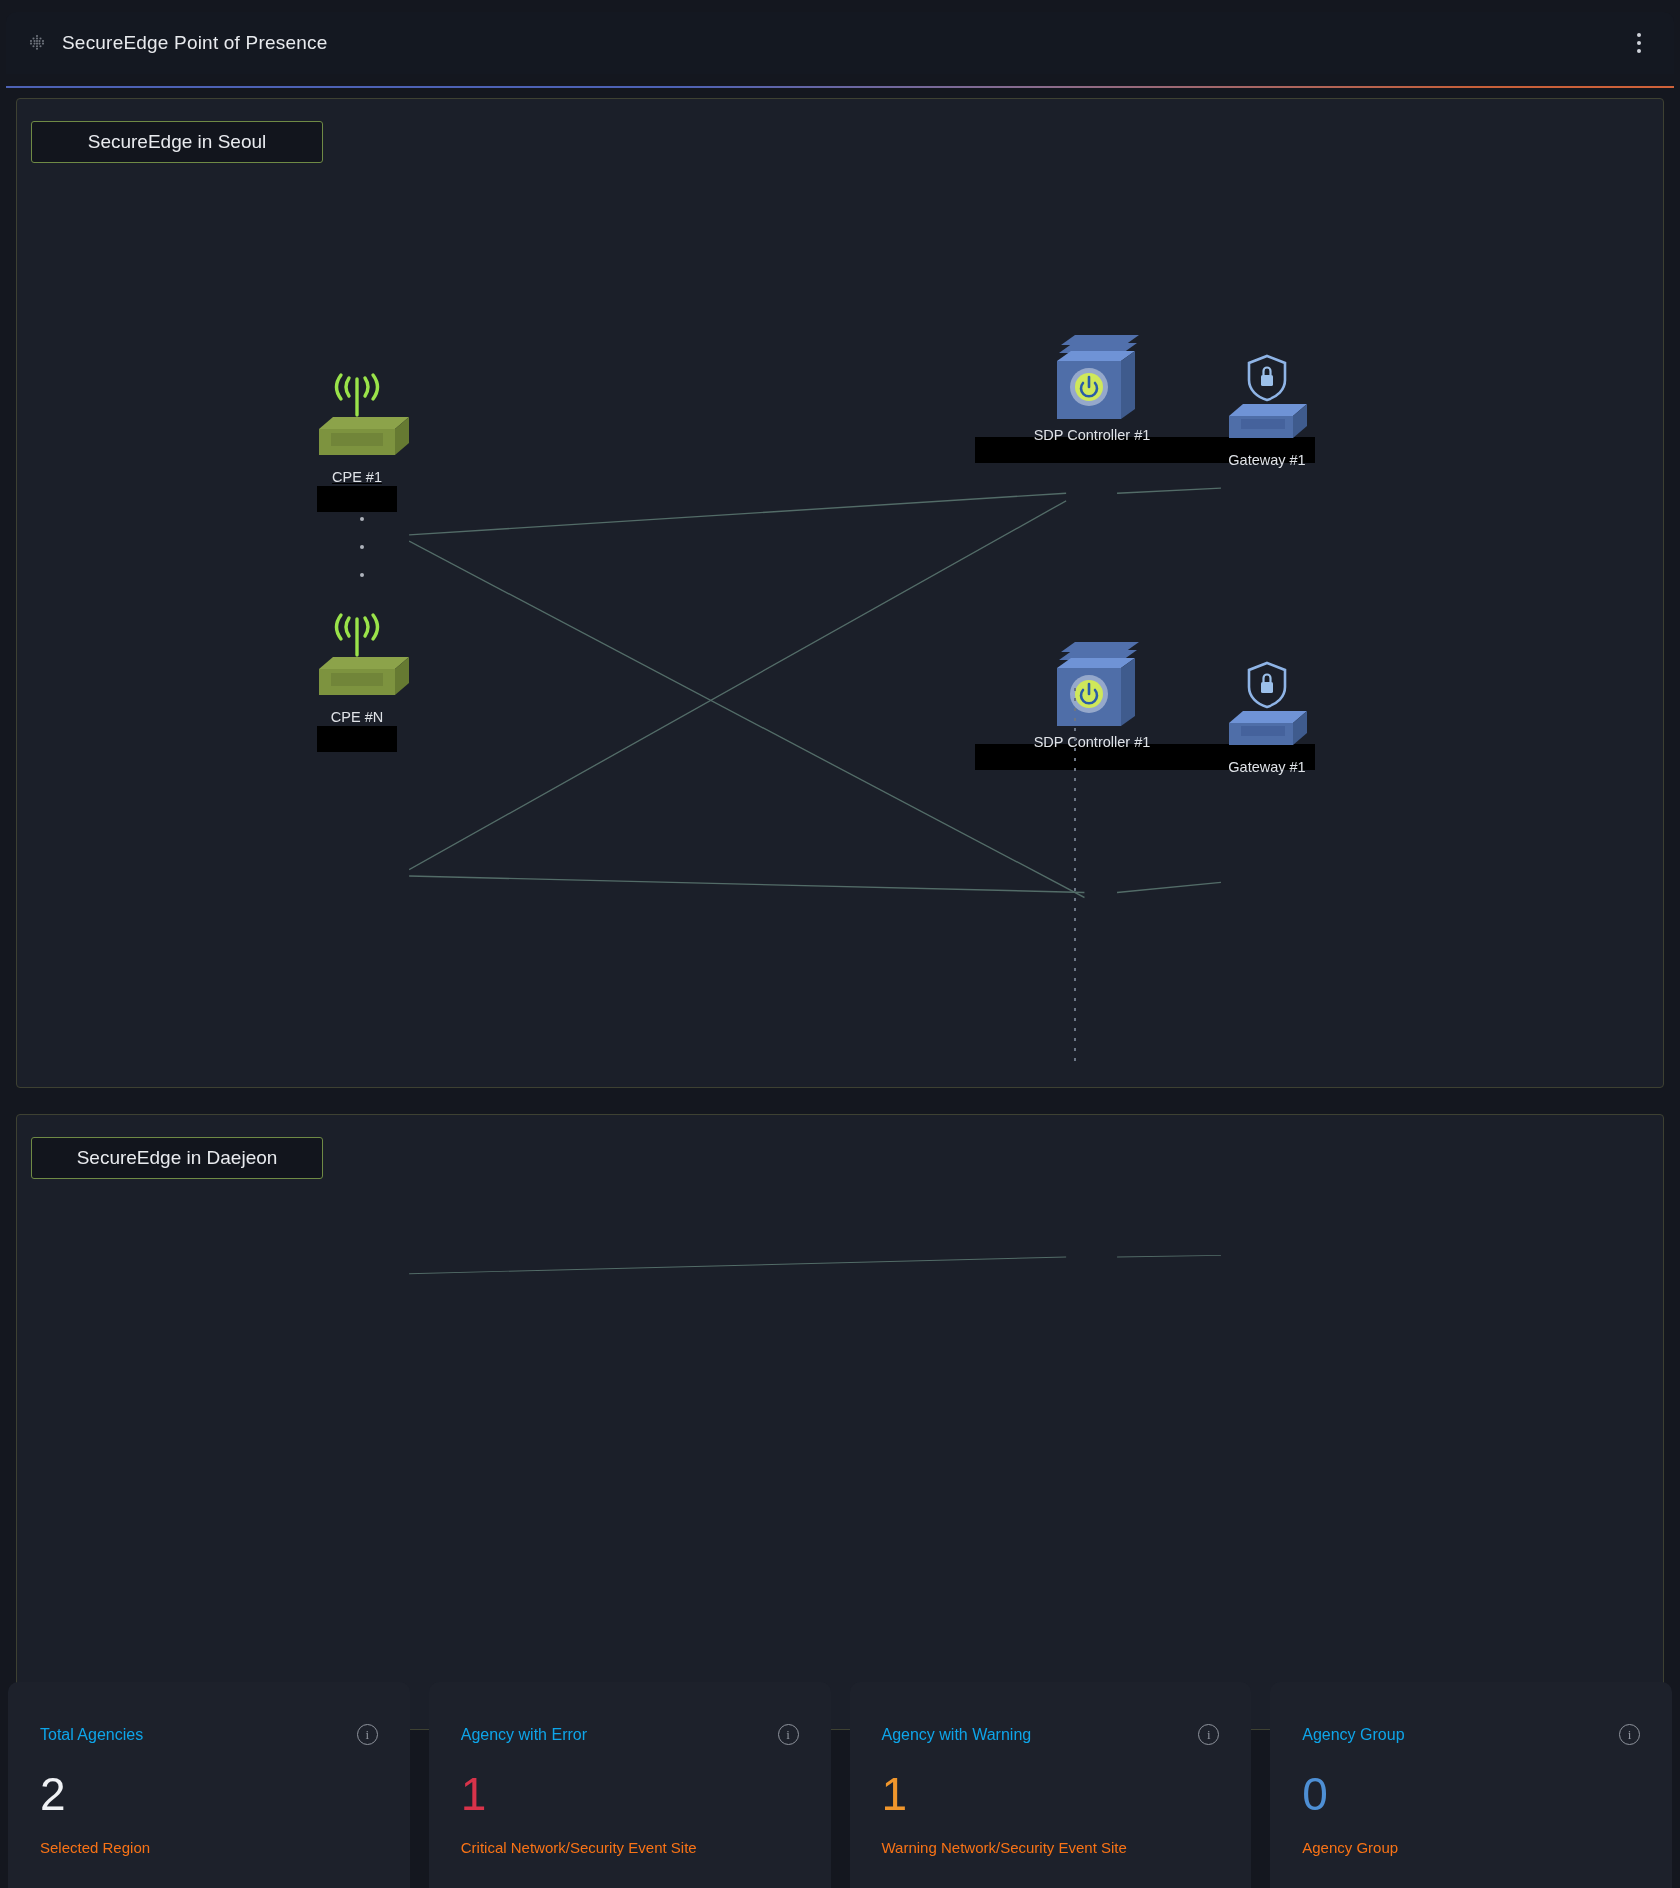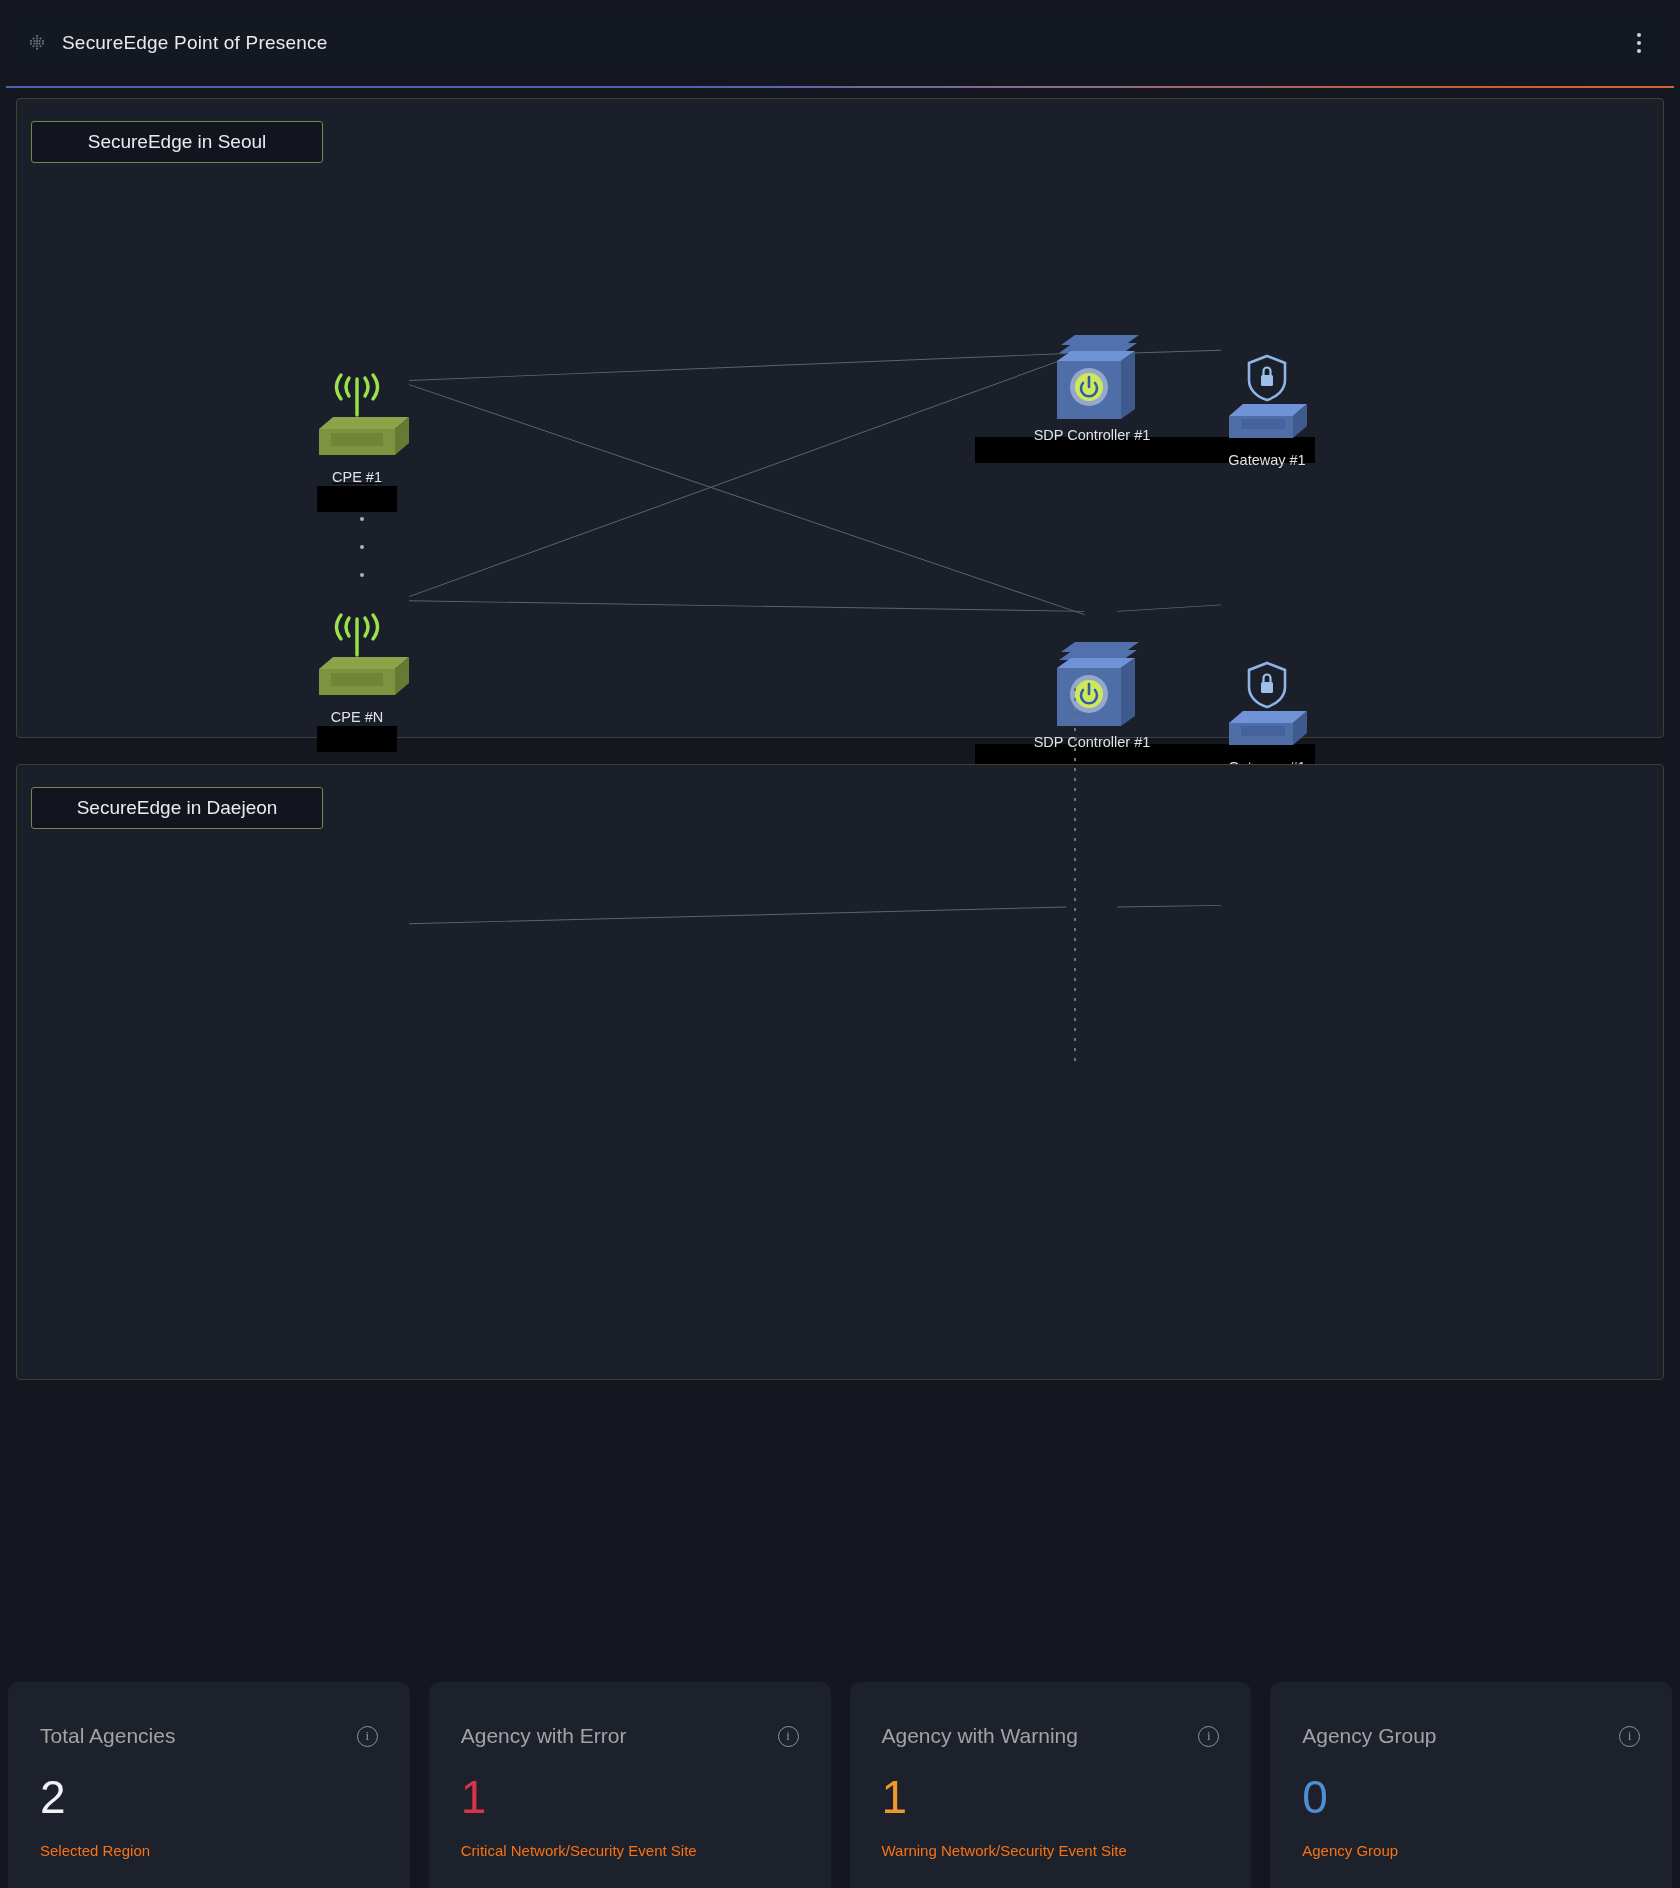--- a/index.html
+++ b/index.html
@@ -49,21 +49,21 @@
   }
 
   
   .topo-wrap { padding: 10px 16px 0 16px; }
   .panel {
     position: relative;
     border: 1px solid #3e4132;
     border-radius: 4px;
     background: #1b1f29;
   }
-  .panel-seoul { height: 640px; }
+  .panel-seoul { height: 990px; }
   .panel-daejeon { height: 616px; margin-top: 26px; }
 
   .region-chip {
     position: absolute;
     left: 14px; top: 22px;
     width: 292px; height: 42px;
     border: 1px solid #6f8a45;
     border-radius: 3px;
     background: #12151d;
     color: #e9ebef;
@@ -118,21 +118,21 @@
   .card {
     flex: 1;
     background: #1d212b;
     border-radius: 10px 10px 0 0;
     padding: 42px 32px 0 32px;
     position: relative;
   }
   .card-head {
     display: flex; align-items: center; justify-content: space-between;
   }
-  .card-title { font-size: 21px; color: #a3a3a3; }
+  .card-title { font-size: 16px; color: #0ea5e9; }
   .info-icon {
     width: 21px; height: 21px; border-radius: 50%;
     border: 1.4px solid #8f949d;
     color: #8f949d; font-size: 13px;
     display: flex; align-items: center; justify-content: center;
     font-family: "Liberation Serif", serif;
     cursor: pointer;
   }
   .card-value {
     font-size: 46px;

